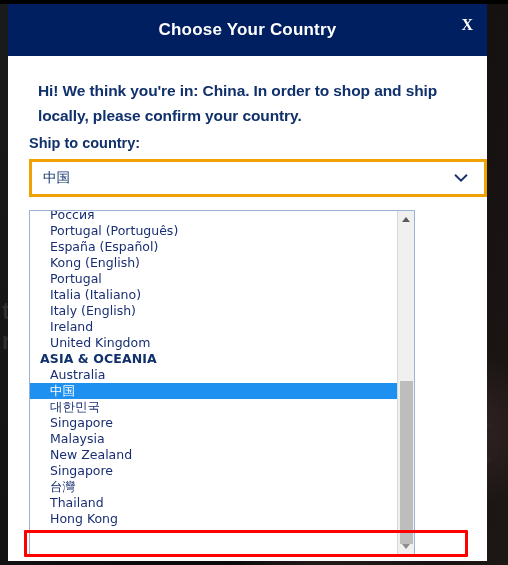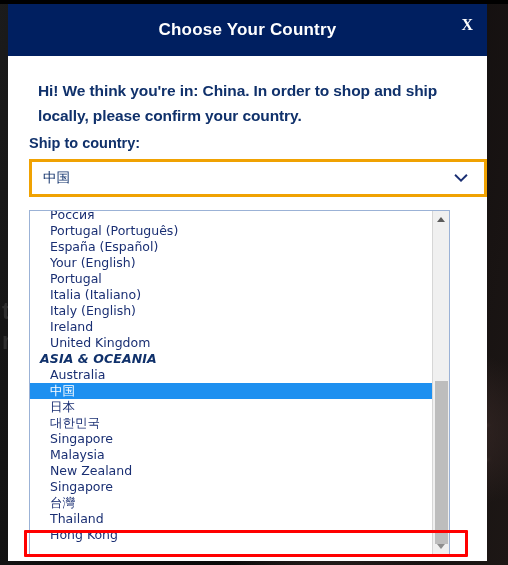--- a/index.html
+++ b/index.html
@@ -135,21 +135,21 @@
     transform: translateY(-50%);
     width: 18px; height: 18px;
     display: block;
   }
 
   
   .dropdown {
     position: absolute;
     left: 21px;
     top: 206px;
-    width: 421px;
+    width: 386px;
     height: 346px;
     background: #ffffff;
     border: 1px solid #9bb2d6;
     display: flex;
     overflow: hidden;
   }
   .dd-list {
     flex: 1 1 auto;
     position: relative;
     overflow: hidden;
@@ -168,21 +168,20 @@
     padding-left: 20px;
     white-space: nowrap;
     cursor: default;
     font-family: "DejaVu Sans", "Liberation Sans", sans-serif;
   }
   .dd-item.group {
     font-weight: bold;
     padding-left: 10px;
     color: #10316b;
     letter-spacing: 0.1px;
-    font-style: italic;
   }
   .dd-item.selected {
     background: #1e90f0;
     color: #ffffff;
   }
 
   
   .dd-scrollbar {
     width: 17px;
     flex: 0 0 17px;
@@ -262,30 +261,29 @@
       </div>
 
     </div>
 
     <div class="dropdown">
       <div class="dd-list">
         <div class="dd-inner" id="dd-inner">
             <div class="dd-item">Россия</div>
             <div class="dd-item">Portugal (Português)</div>
             <div class="dd-item">España (Español)</div>
-            <div class="dd-item">Your (English)</div>
+            <div class="dd-item">Kong (English)</div>
             <div class="dd-item">Portugal</div>
             <div class="dd-item">Italia (Italiano)</div>
             <div class="dd-item">Italy (English)</div>
             <div class="dd-item">Ireland</div>
             <div class="dd-item">United Kingdom</div>
             <div class="dd-item group">ASIA &amp; OCEANIA</div>
             <div class="dd-item">Australia</div>
             <div class="dd-item selected">中国</div>
-            <div class="dd-item">日本</div>
             <div class="dd-item">대한민국</div>
             <div class="dd-item">Singapore</div>
             <div class="dd-item">Malaysia</div>
             <div class="dd-item">New Zealand</div>
             <div class="dd-item">Singapore</div>
             <div class="dd-item">台灣</div>
             <div class="dd-item">Thailand</div>
             <div class="dd-item">Hong Kong</div>
           </div>
       </div>

